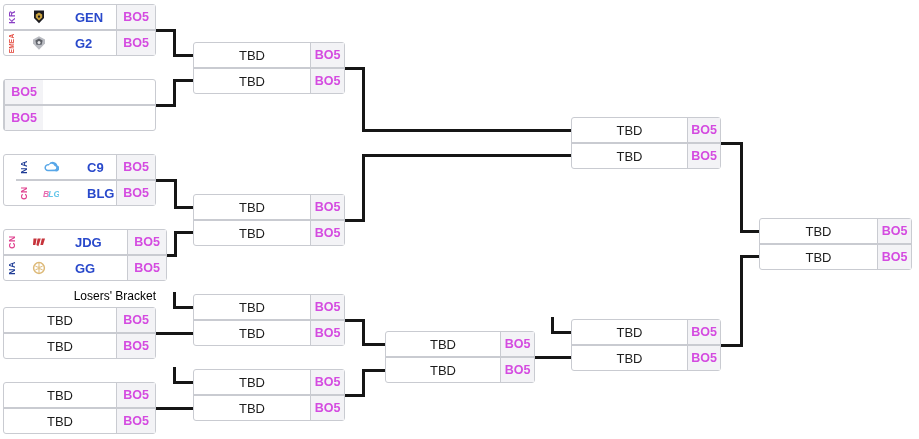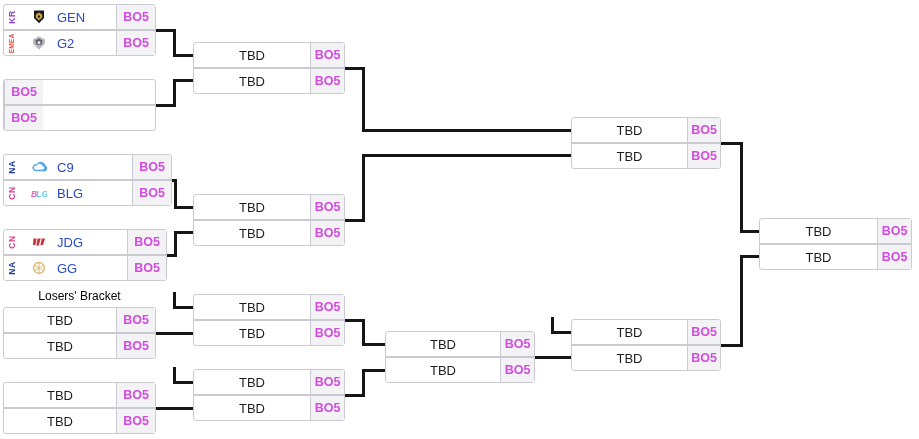--- a/index.html
+++ b/index.html
@@ -13,31 +13,31 @@
     display:flex;flex-direction:column;
   }
   .slot{height:24px;display:flex;align-items:stretch;}
   .slot + .slot{border-top:2px solid #c9cbd1;}
   .maincell{flex:1;display:flex;align-items:center;overflow:hidden;}
   .maincell.centered{justify-content:center;}
   .tag{width:15px;display:flex;align-items:center;justify-content:center;flex:none;}
   .tag > span{transform:rotate(-90deg);white-space:nowrap;font-weight:bold;font-size:8.5px;letter-spacing:.5px;}
   .tag > span.long{font-size:6.5px;letter-spacing:.2px;}
   .logo{width:17px;height:17px;margin-left:11px;flex:none;display:flex;align-items:center;justify-content:center;}
-  .teamname{font-size:13px;font-weight:400;color:#2949cb;margin-left:10px;cursor:pointer;}
+  .teamname{font-size:13px;font-weight:700;color:#2949cb;margin-left:28px;cursor:pointer;}
   .tbdname{font-size:13px;font-weight:400;color:#1d1d1d;}
   .badge{
     flex:none;display:flex;align-items:center;justify-content:center;
     border-left:1px solid #c9cbd1;background:#f3f3f6;
     font-size:12.5px;font-weight:bold;color:#d44be0;
   }
   .seg{position:absolute;background:#161616;}
   .lb-label{
     position:absolute;left:3px;top:289px;width:153px;height:16px;
-    text-align:center;font-size:12px;color:#000;
+    text-align:right;font-size:12px;color:#000;
   }
 </style>
 </head>
 <body>
 
 <div id="stage">
   <div class="lb-label">Losers' Bracket</div>
   <div id="connectors">
       <div class="seg" style="left: 154.5px; width: 21px; top: 28.5px; height: 3px;"></div>
       <div class="seg" style="top: 28.5px; height: 28px; left: 172.5px; width: 3px;"></div>
@@ -115,21 +115,21 @@
         </div>
       </div>
       <div class="match" style="left: 3px; top: 79px; width: 153px;">
         <div class="slot">
           <div class="badge" style="width: 38px;">BO5</div>
         </div>
         <div class="slot">
           <div class="badge" style="width: 38px;">BO5</div>
         </div>
       </div>
-      <div class="match" style="left: 3px; top: 154px; width: 169px;">
+      <div class="match" style="left: 3px; top: 154px; width: 153px; padding-left: 12px;">
         <div class="slot">
           <div class="maincell">
             <div class="tag">
               <span style="color: rgb(28, 58, 148);">NA</span>
             </div>
             <span class="logo">
               <svg viewBox="0 0 16 16" width="16" height="16">
                 <path d="M5 12.2a3.6 3.6 0 1 1 .9-7.1A4.6 4.6 0 0 1 14.4 6.6 3 3 0 0 1 12.2 12.2z" fill="#58a7e8"></path>
                 <path d="M5.1 10.7a2.1 2.1 0 1 1 .6-4.1A3.1 3.1 0 0 1 11.6 7a1.8 1.8 0 0 1 .4 3.5z" fill="#ffffff"></path>
               </svg>

